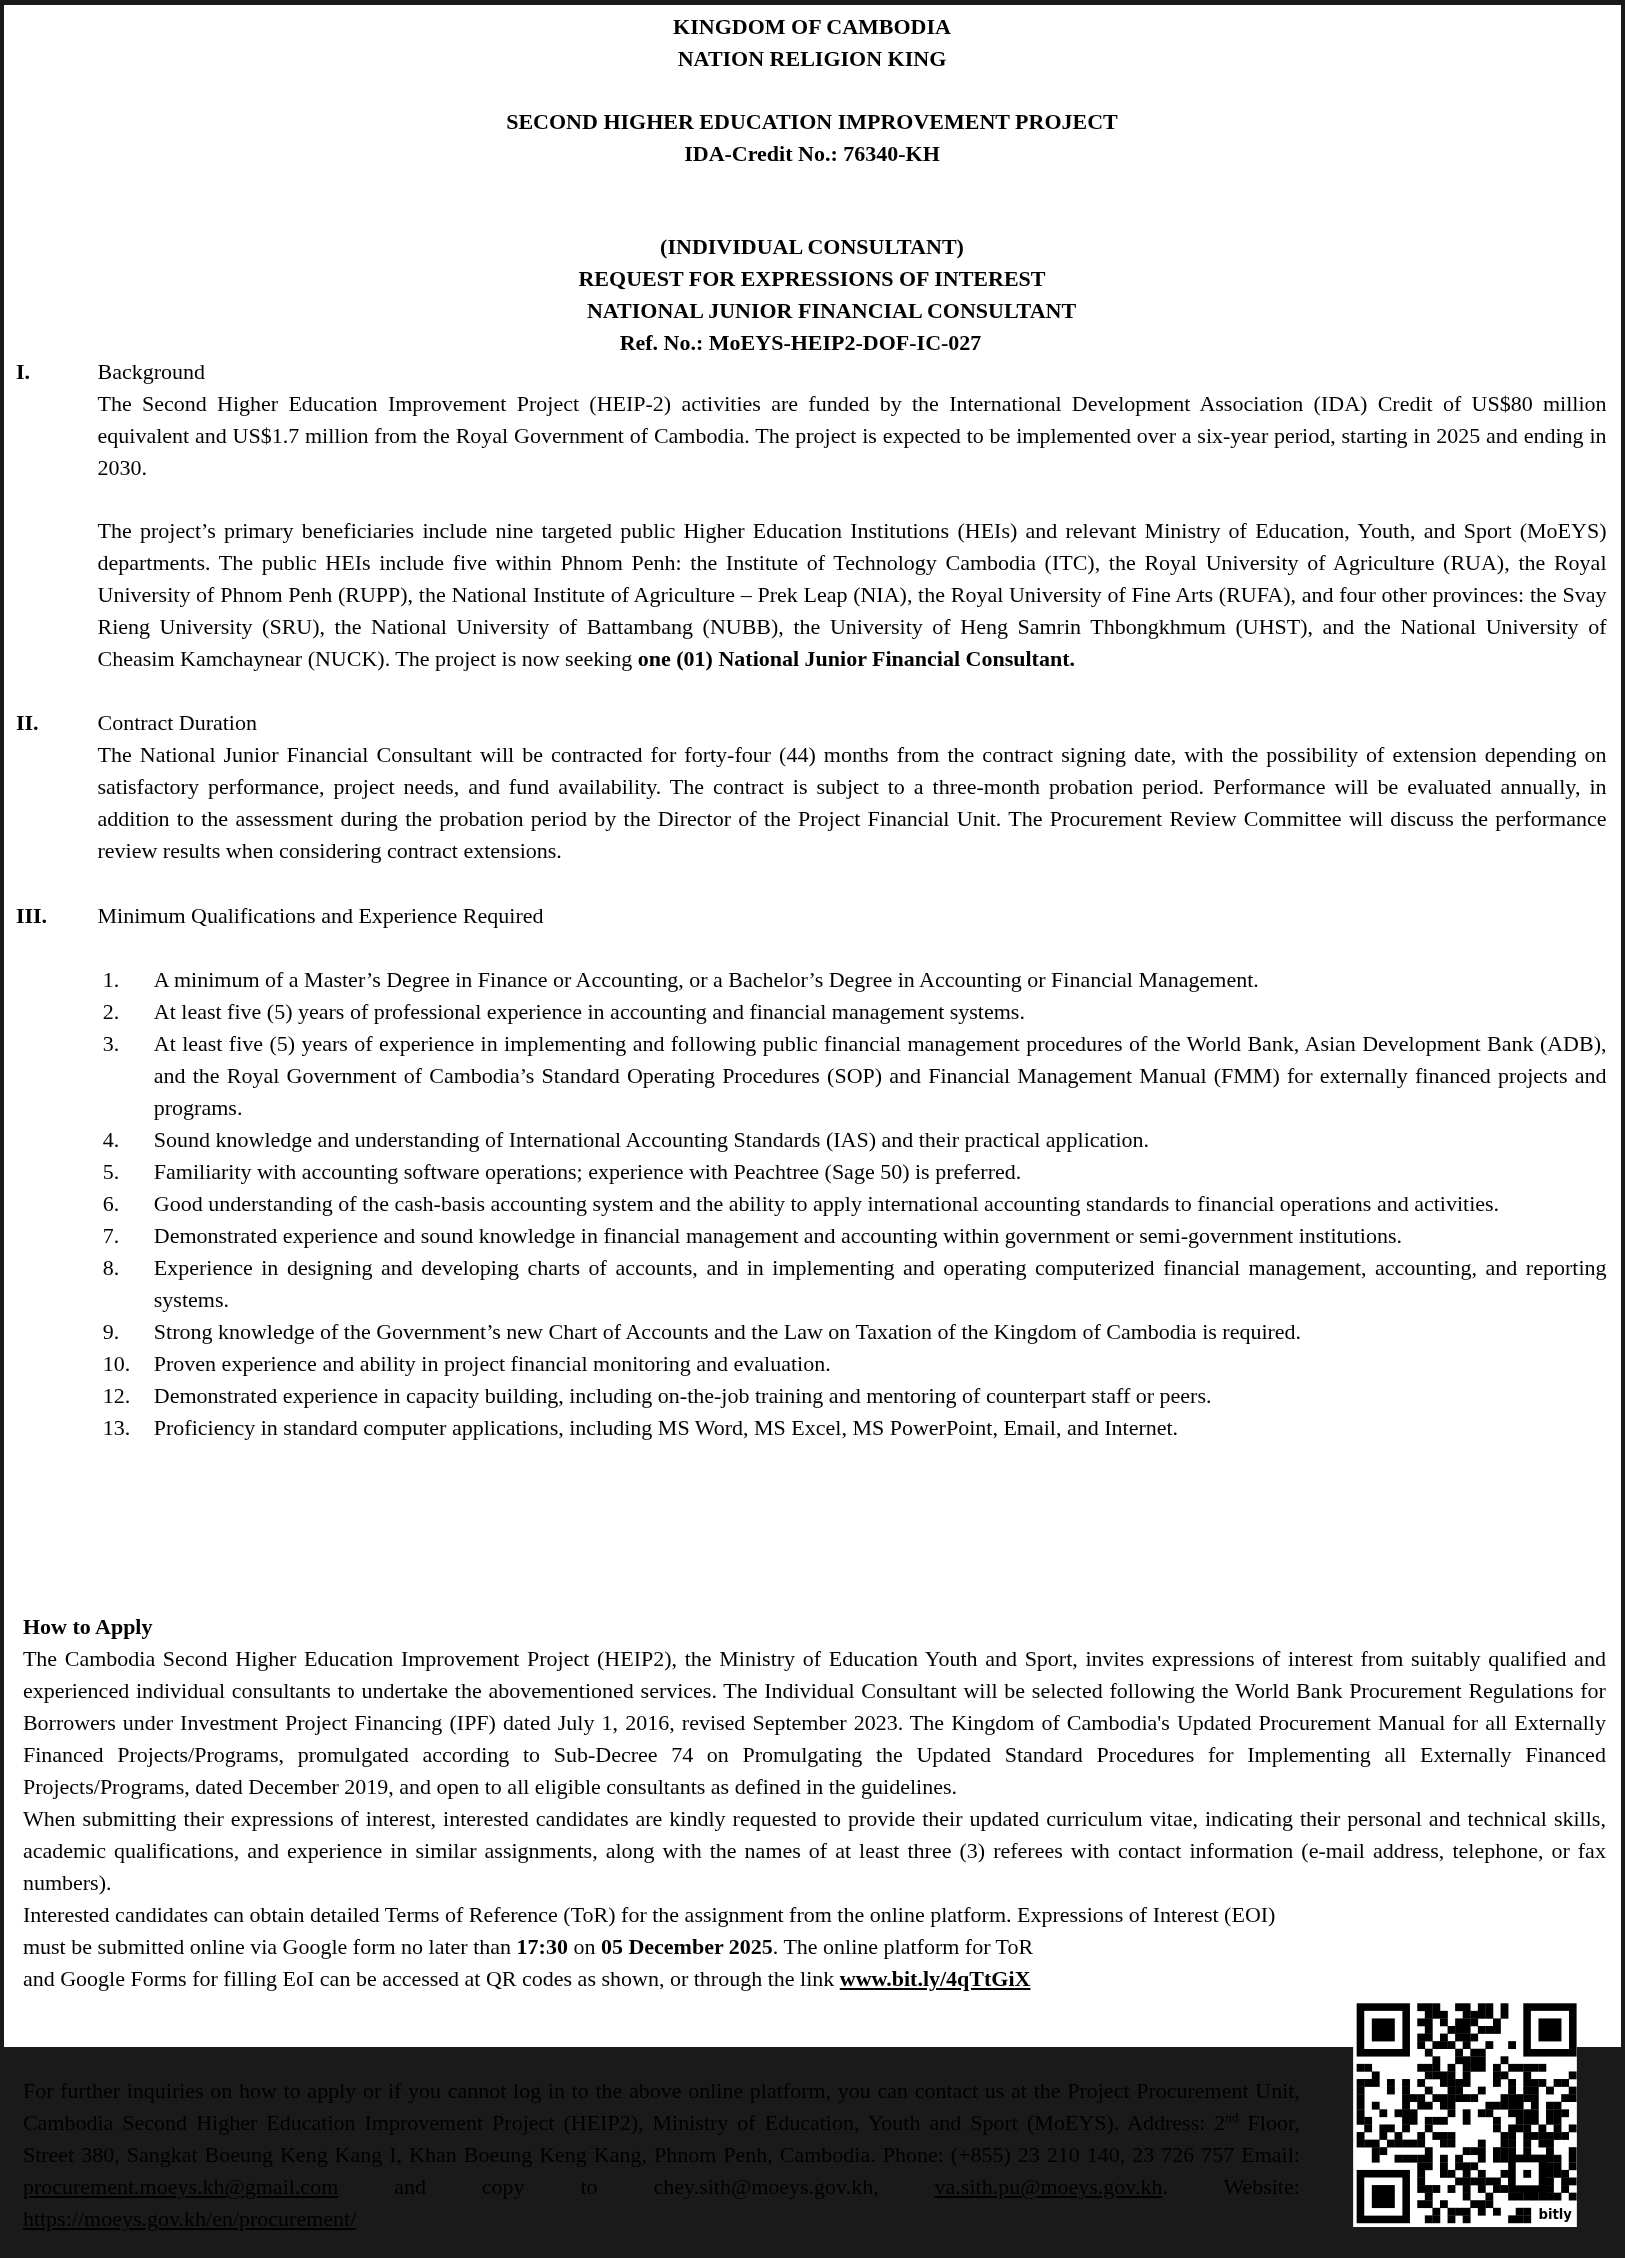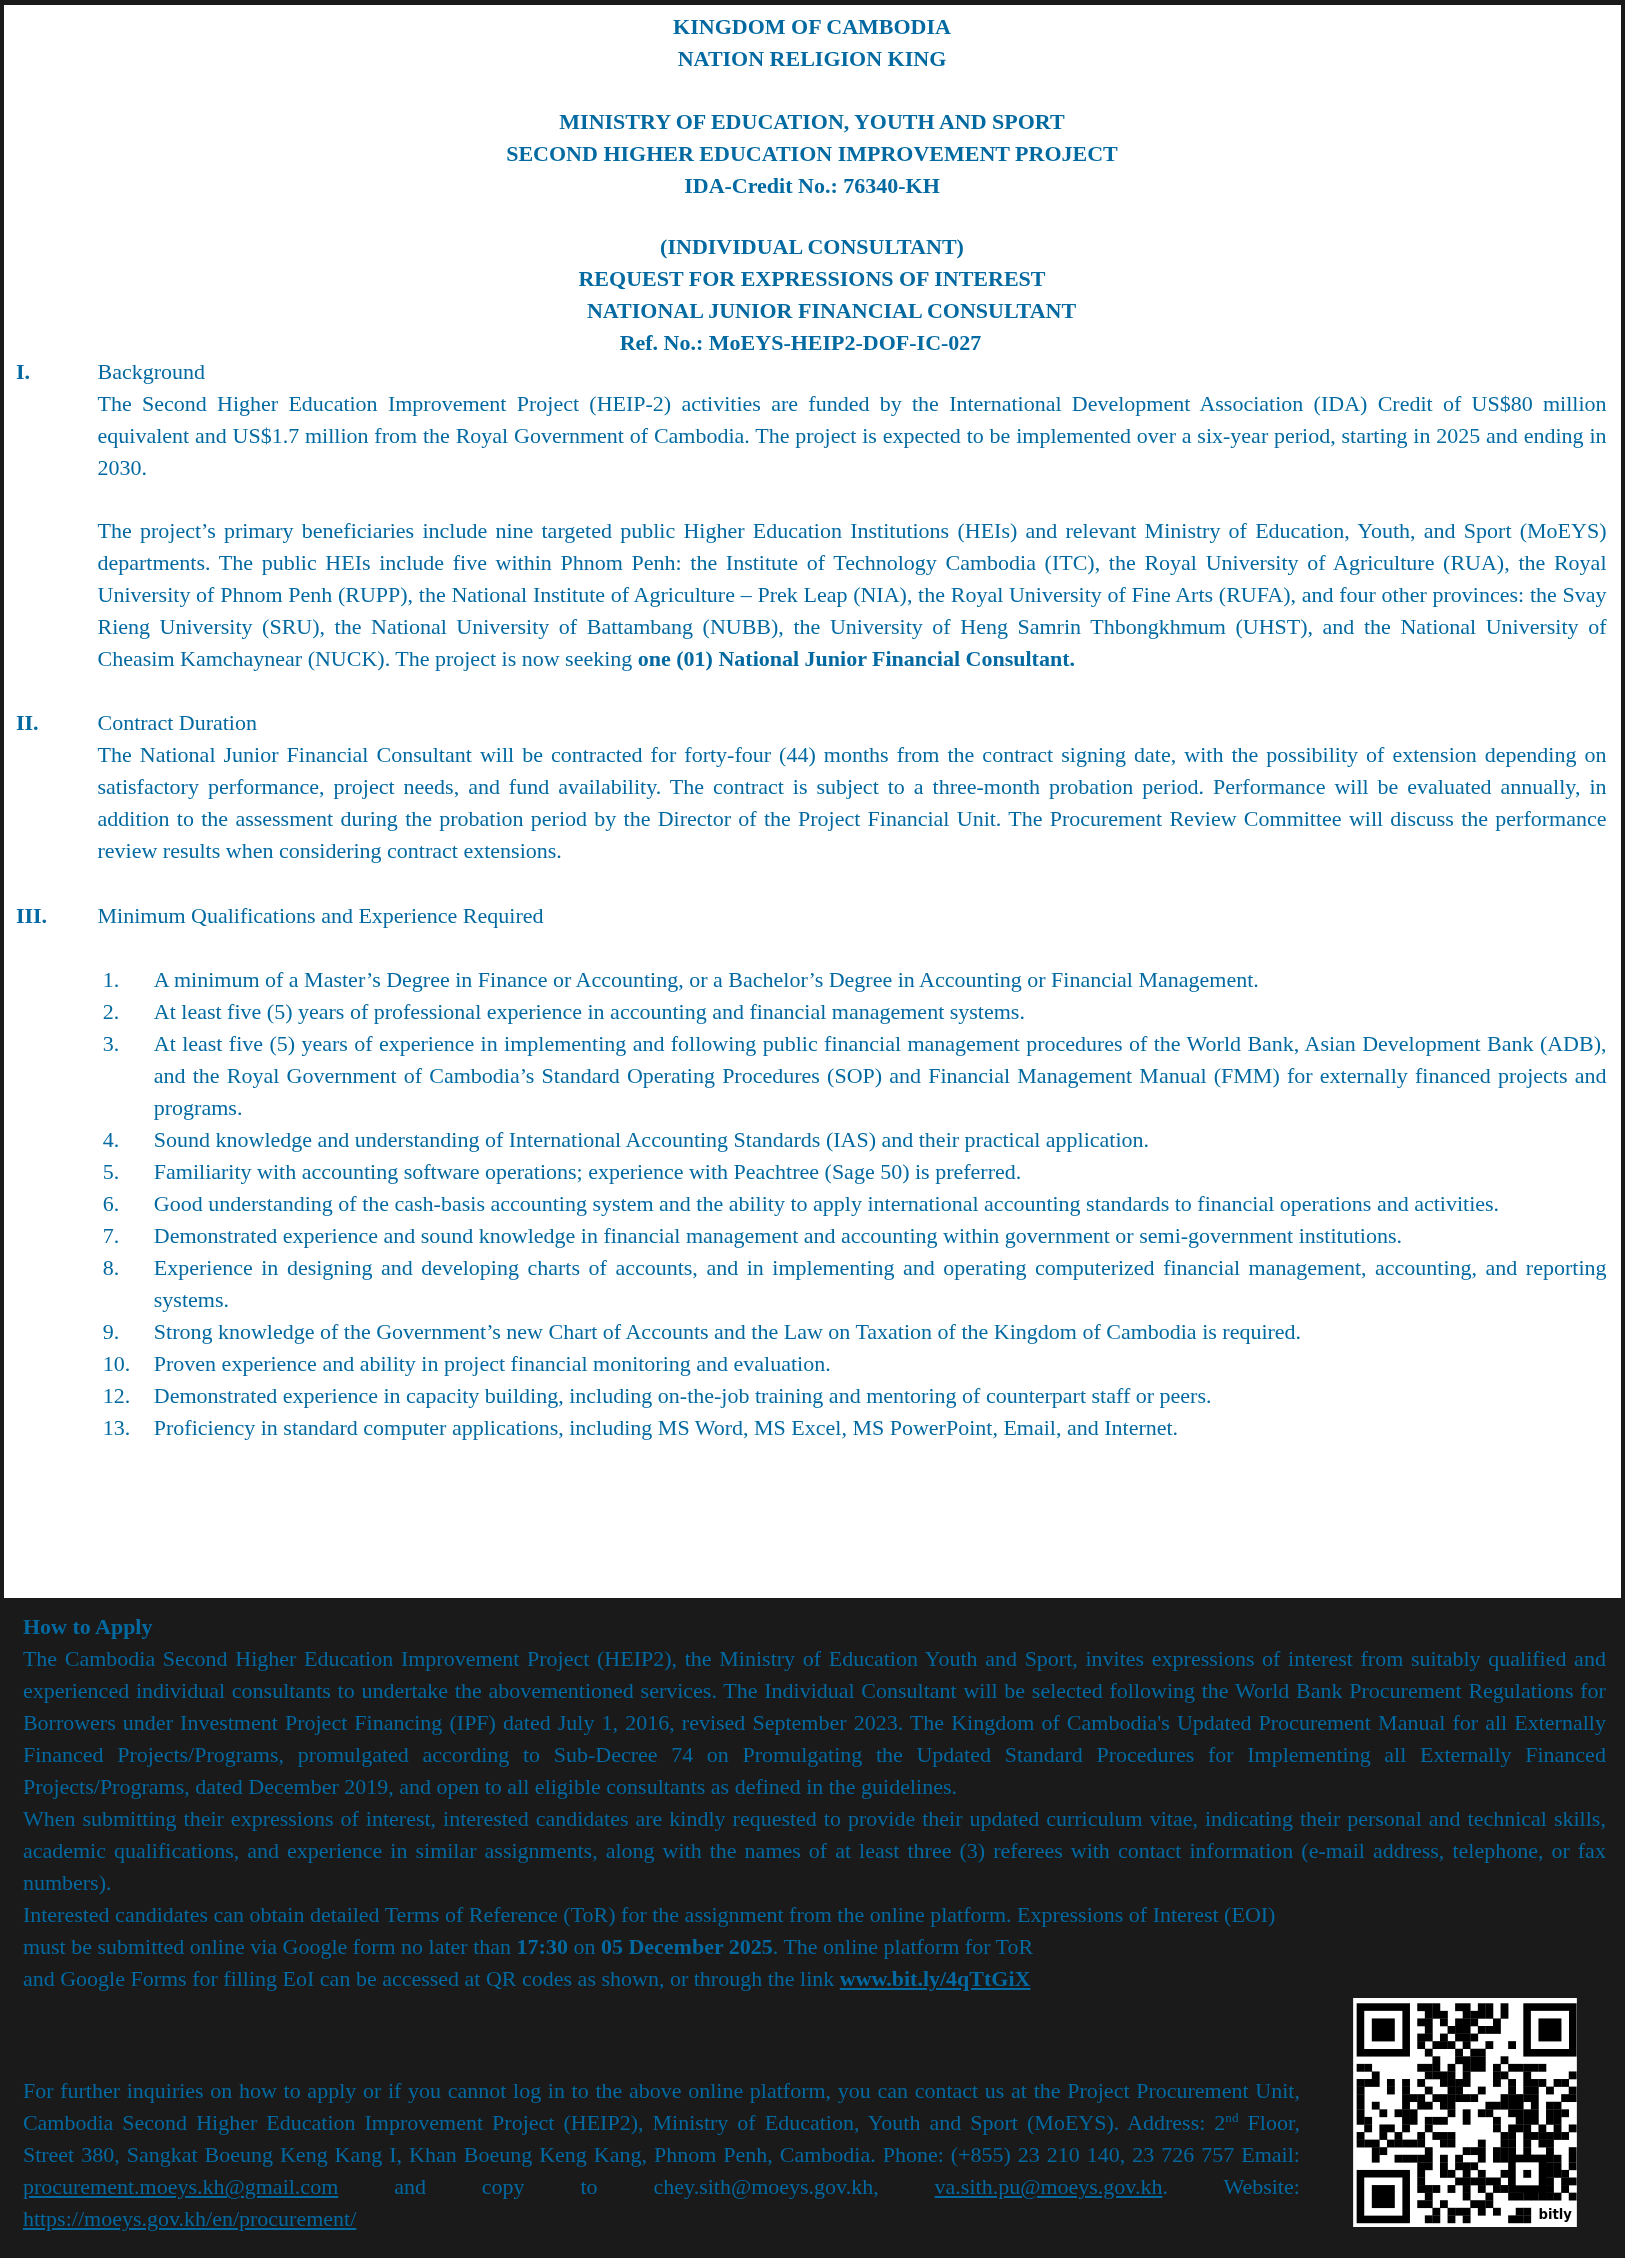--- a/index.html
+++ b/index.html
@@ -1,19 +1,19 @@
 <!DOCTYPE html>
 <html style="font-size:14px"><head>
 <meta charset="utf-8">
 <style>
   html, body { margin: 0; padding: 0; background: #1a1a1a; }
   body { width: 1626px; height: 2258px; overflow: hidden; }
   .page {
-    position: absolute; left: 3.5px; top: 5.3px; width: 1617px; height: 1593px;
-    background: #ffffff; color: #0369a1;
+    position: absolute; left: 3.5px; top: 5.3px; width: 1617px; height: 2042px;
+    background: #ffffff; color: #000000;
     font-family: "Liberation Serif", "DejaVu Serif", serif;
     font-size: 22px; line-height: 32px;
   }
   .hdr { position: absolute; left: 0; width: 1617px; text-align: center; font-weight: bold; font-size: 22px; line-height: 32px; }
   .hdr div { white-space: nowrap; }
   .sec { position: absolute; left: 0; right: 0; }
   .roman { position: absolute; left: 12.4px; font-weight: bold; }
   .sec-title { position: absolute; left: 94px; font-weight: normal; white-space: nowrap; }
   .para { position: absolute; left: 94px; width: 1509px; text-align: justify; }
   .ol { position: absolute; left: 94px; width: 1509px; }
@@ -34,21 +34,20 @@
 </head>
 <body>
 
 <div class="page">
 
   <div class="hdr" style="top:5.3px;">
     <div>KINGDOM OF CAMBODIA</div>
     <div>NATION RELIGION KING</div>
   </div>
   <div class="hdr" style="top:101px;">
-    <div>MINISTRY OF EDUCATION, YOUTH AND SPORT</div>
     <div>SECOND HIGHER EDUCATION IMPROVEMENT PROJECT</div>
     <div>IDA-Credit No.: 76340-KH</div>
   </div>
   <div class="hdr" style="top:226px;">
     <div>(INDIVIDUAL CONSULTANT)</div>
     <div>REQUEST FOR EXPRESSIONS OF INTEREST</div>
     <div style="padding-left:39px;">NATIONAL JUNIOR FINANCIAL CONSULTANT</div>
     <div style="padding-right:23px;">Ref. No.: MoEYS-HEIP2-DOF-IC-027</div>
   </div>
 

